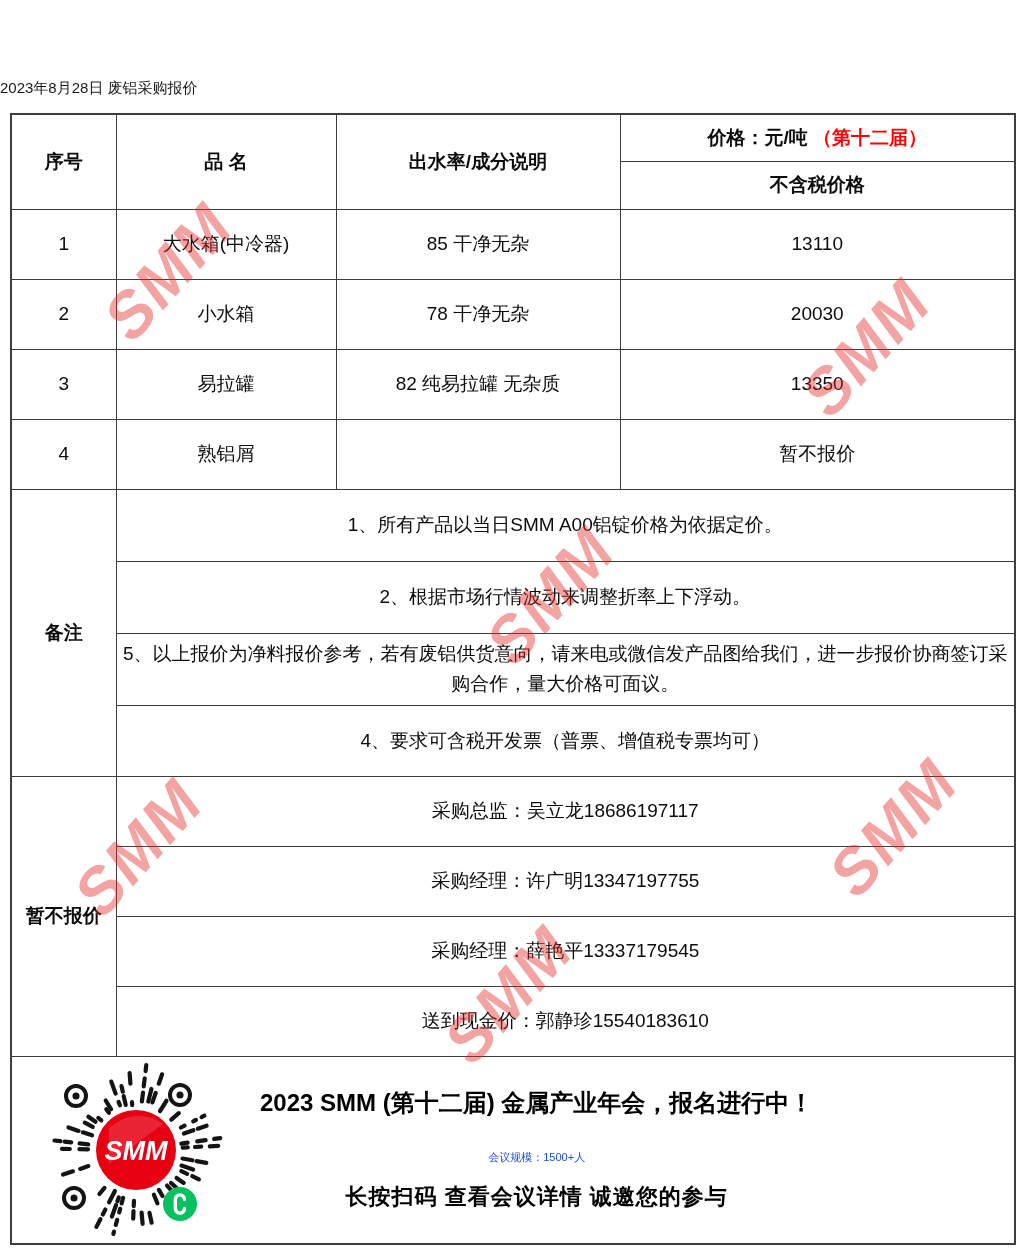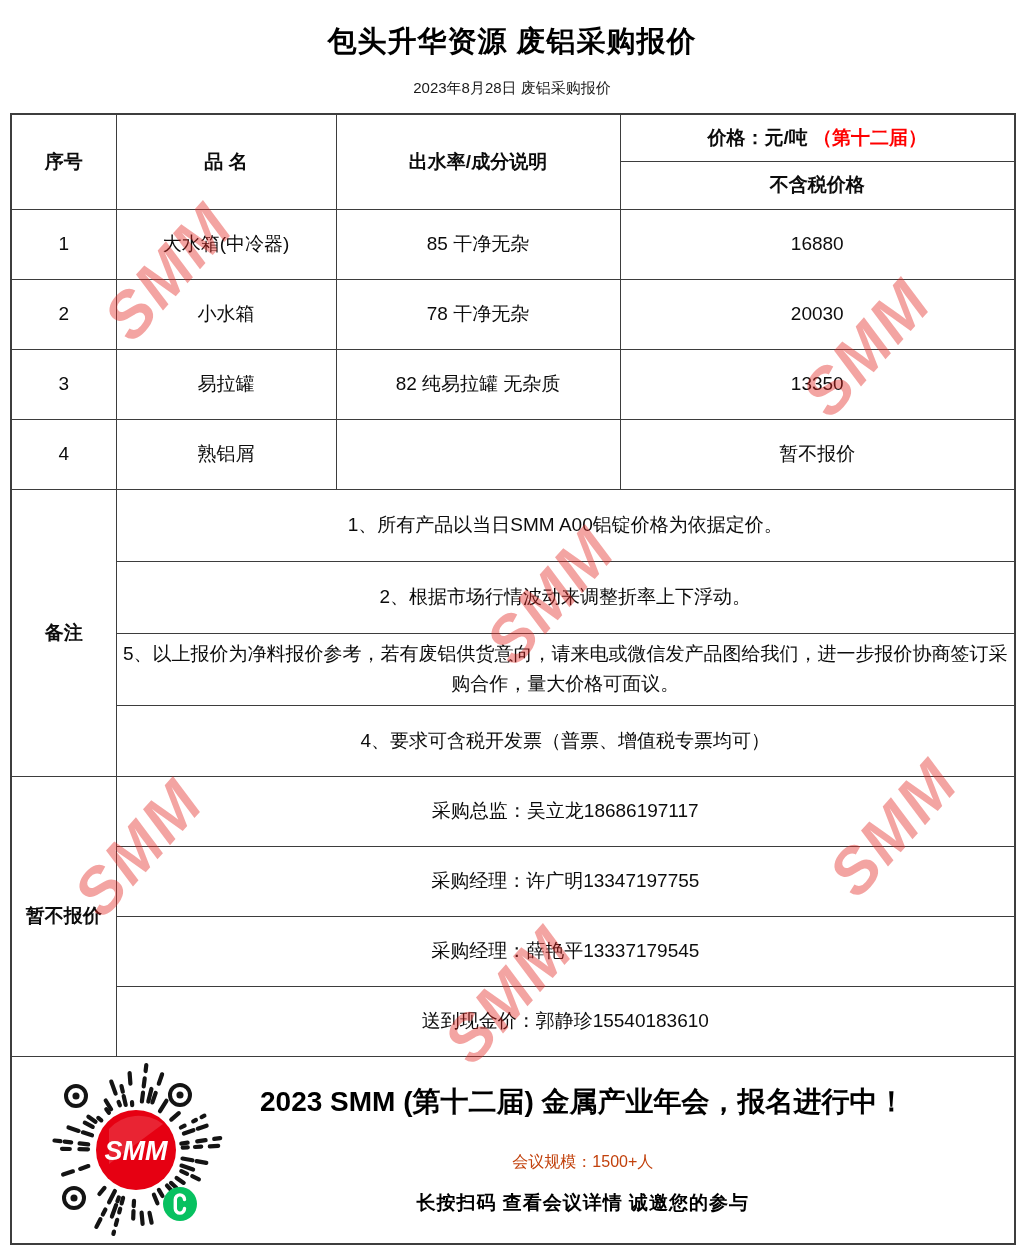--- a/index.html
+++ b/index.html
@@ -1,59 +1,58 @@
 <!DOCTYPE html>
 <html><head>
 <meta charset="utf-8">
 <style>
   html,body{margin:0;padding:0;background:#fff;}
   body{font-family:"Liberation Sans","DejaVu Sans",sans-serif;color:#111;}
   .page{position:relative;width:1024px;height:1259px;background:#fff;overflow:hidden;}
 
   .page-title{position:absolute;top:22px;left:0;width:100%;text-align:center;
     font-size:29px;font-weight:800;letter-spacing:1px;color:#000;}
-  .page-subtitle{position:absolute;top:79px;left:0;width:100%;text-align:center;
+  .page-subtitle{position:absolute;top:79px;left:0;width:100%;text-align:left;
     font-size:15px;color:#1a1a1a;}
 
   table.quote{position:absolute;left:10px;top:113px;width:1004px;
     border-collapse:collapse;table-layout:fixed;}
   table.quote td{border:1px solid #3d3d3d;font-size:19px;color:#0c0c0c;
     text-align:center;vertical-align:middle;padding:0;background:transparent;}
   table.quote{border:2px solid #3d3d3d;}
   td.hdr{font-weight:700;font-size:20px;}
   td.left{text-align:left;padding:0 14px;line-height:30px;}
   .red{color:#ff0000;}
   td.price-hdr .red{font-weight:700;}
   td.lbl{font-weight:700;font-size:19px;}
 
   .footer-cell{text-align:left;}
   .footer-flex{display:flex;align-items:center;gap:30px;padding-left:34px;}
   .qr-wrap{width:184px;height:182px;flex:0 0 auto;}
   .conf-block{display:flex;flex-direction:column;}
-  .conf-title{font-size:28px;font-weight:800;color:#000;margin-bottom:15px;}
-  .conf-scale{font-size:16px;color:#c2410c;margin-bottom:17px;margin-top:16px;}
-  .conf-cta{font-size:19px;font-weight:800;color:#000;letter-spacing:1px;}
+  .conf-title{font-size:24px;font-weight:800;color:#000;margin-bottom:15px;}
+  .conf-scale{font-size:11px;color:#1d4ed8;margin-bottom:17px;margin-top:16px;}
+  .conf-cta{font-size:22px;font-weight:800;color:#000;letter-spacing:1px;}
 
   .wm{position:absolute;font-size:64px;font-weight:900;font-style:italic;
     letter-spacing:2px;color:rgba(226,38,33,0.42);pointer-events:none;
     transform:translate(-50%,-50%) rotate(-48deg);white-space:nowrap;z-index:5;
     font-family:"Liberation Sans","DejaVu Sans",sans-serif;}
   .wm1{left:168px;top:272px;}
   .wm2{left:866px;top:348px;}
   .wm3{left:550px;top:596px;}
   .wm4{left:138px;top:848px;}
   .wm5{left:893px;top:828px;}
   .wm6{left:508px;top:995px;}
 </style>
 </head>
 <body>
 
 <div class="page">
 
-  <div class="page-title">包头升华资源 废铝采购报价</div>
   <div class="page-subtitle">2023年8月28日 废铝采购报价</div>
 
   <table class="quote">
     <colgroup>
         <col style="width:105px">
         <col style="width:220px">
         <col style="width:284px">
         <col style="width:395px">
       </colgroup>
 
@@ -65,21 +64,21 @@
       <td class="hdr price-hdr"><span>价格：元/吨 </span><span class="red">（第十二届）</span></td>
     </tr>
     <tr style="height:48px">
       <td class="hdr">不含税价格</td>
     </tr>
 
     <tr style="height:70px">
       <td>1</td>
       <td>大水箱(中冷器)</td>
       <td>85 干净无杂</td>
-      <td>16880</td>
+      <td>13110</td>
     </tr>
     <tr style="height:70px">
       <td>2</td>
       <td>小水箱</td>
       <td>78 干净无杂</td>
       <td>20030</td>
     </tr>
     <tr style="height:70px">
       <td>3</td>
       <td>易拉罐</td>

